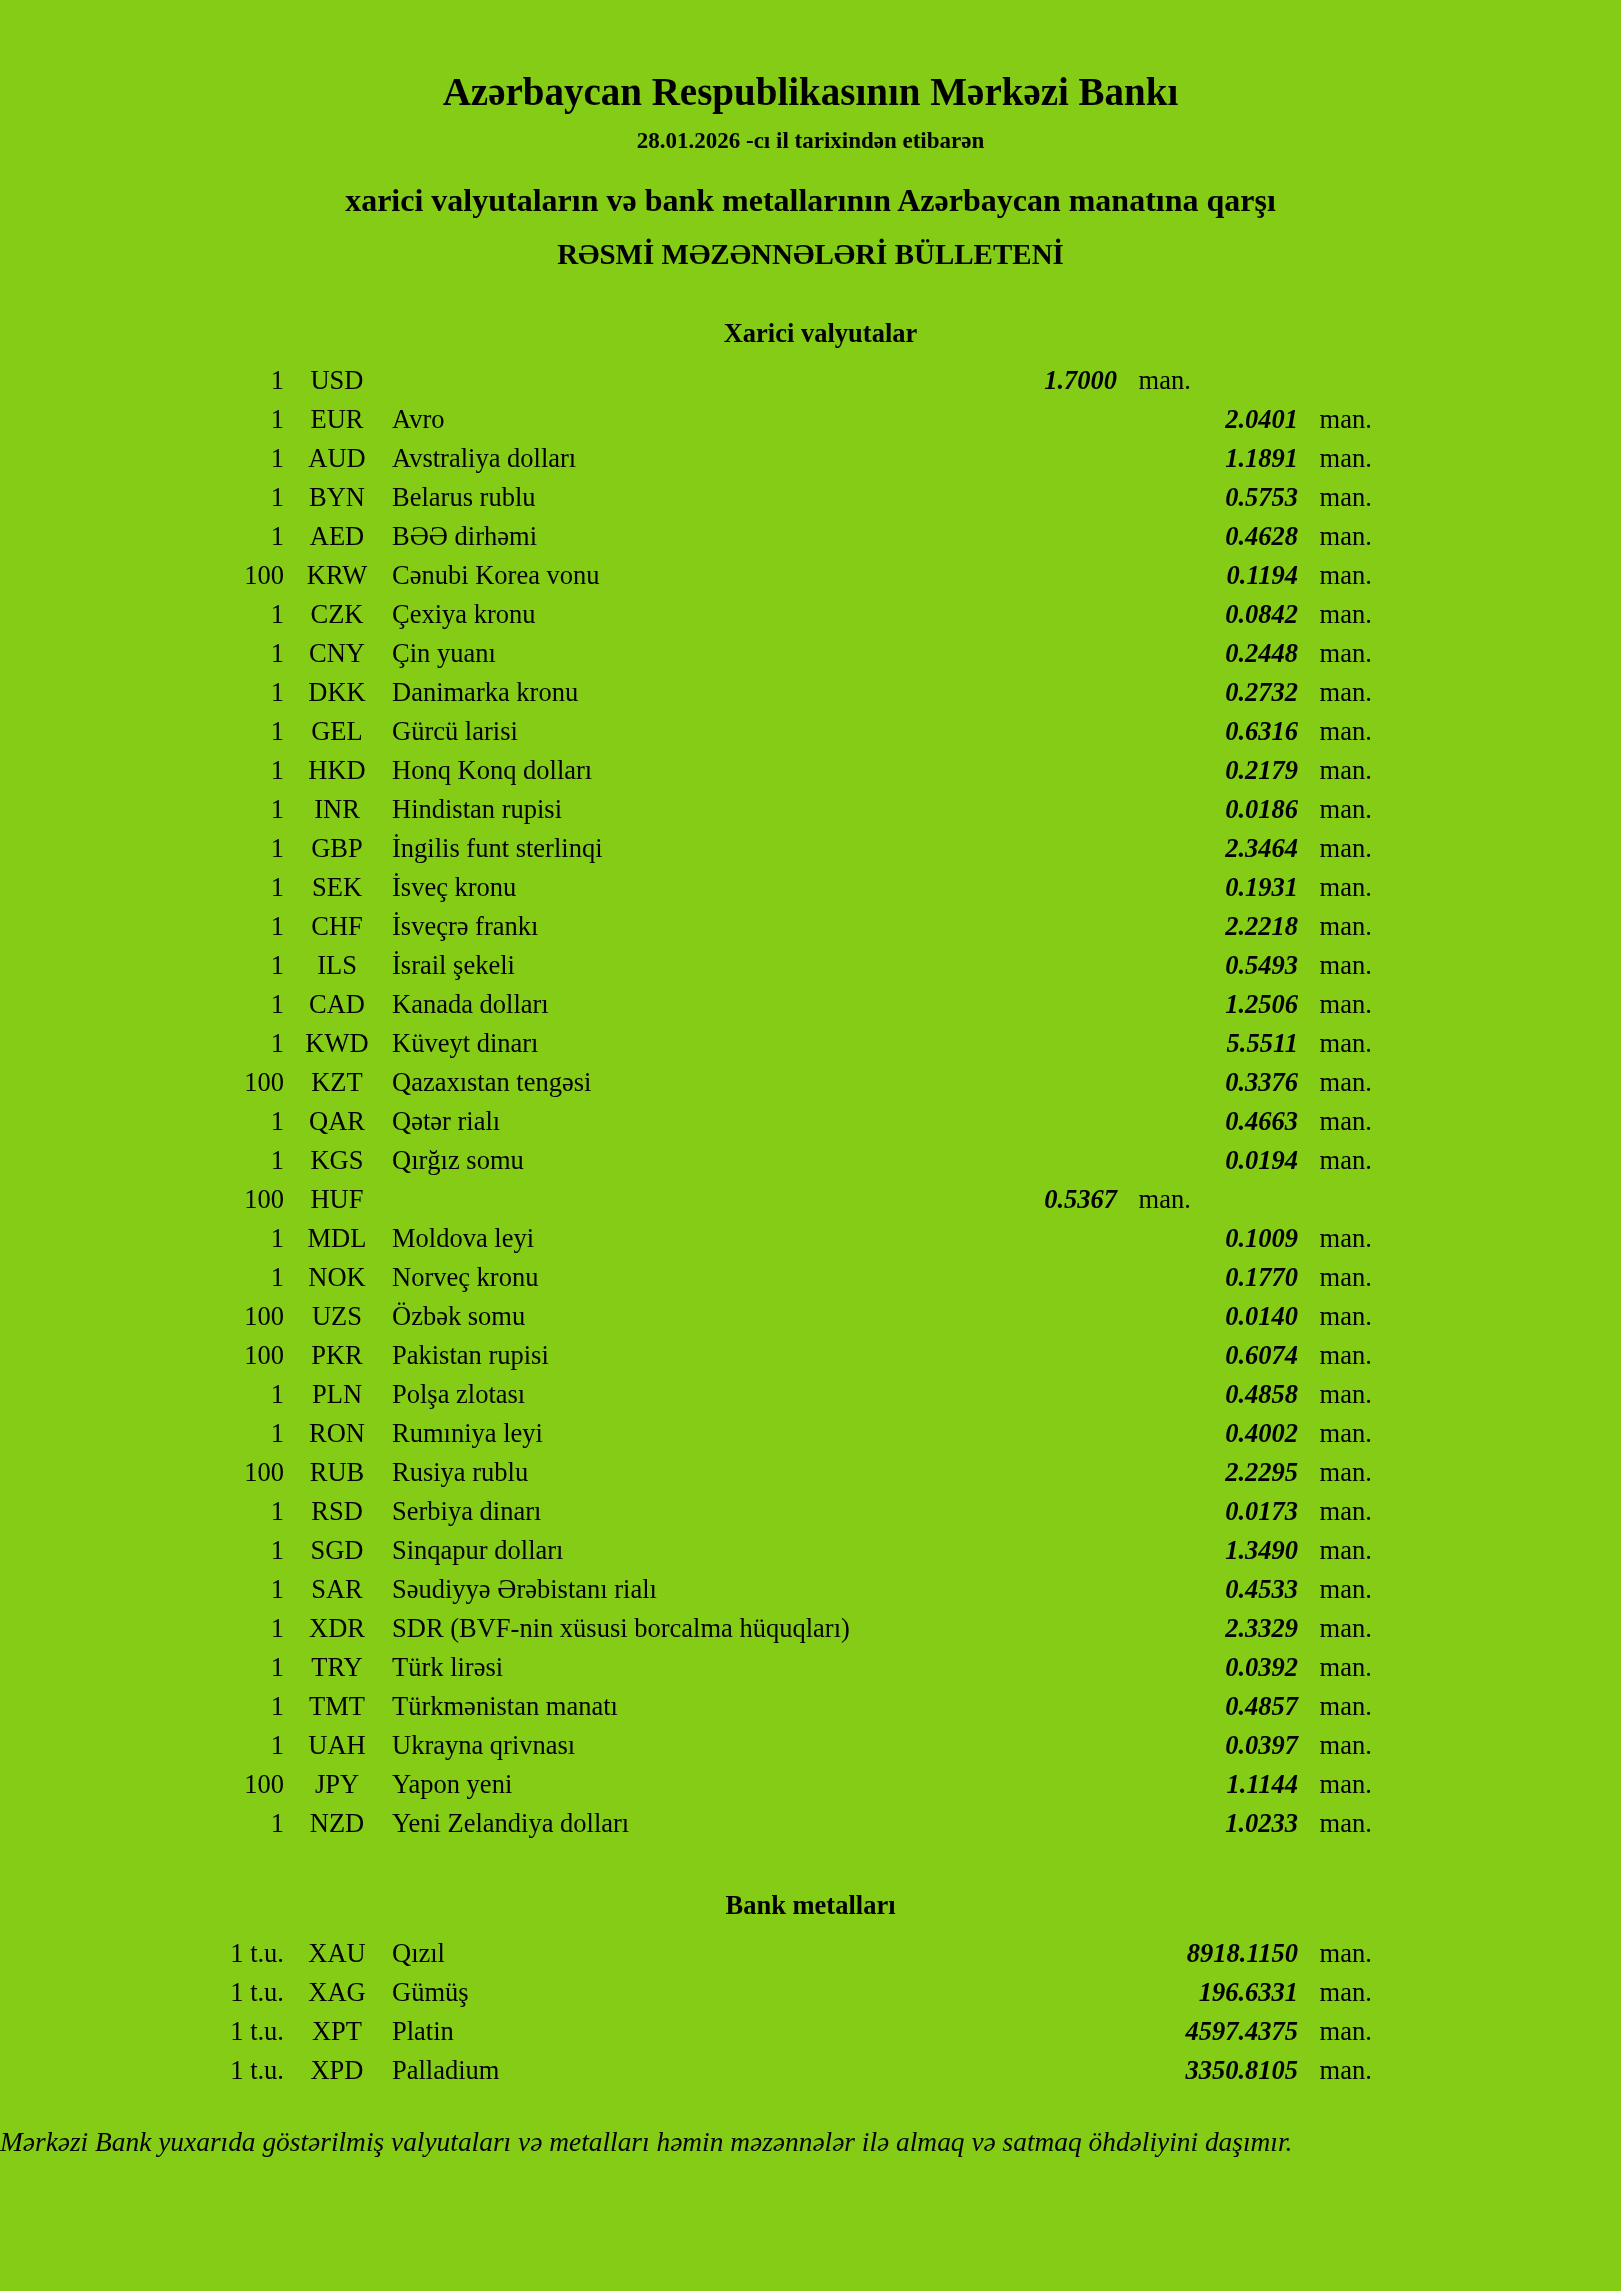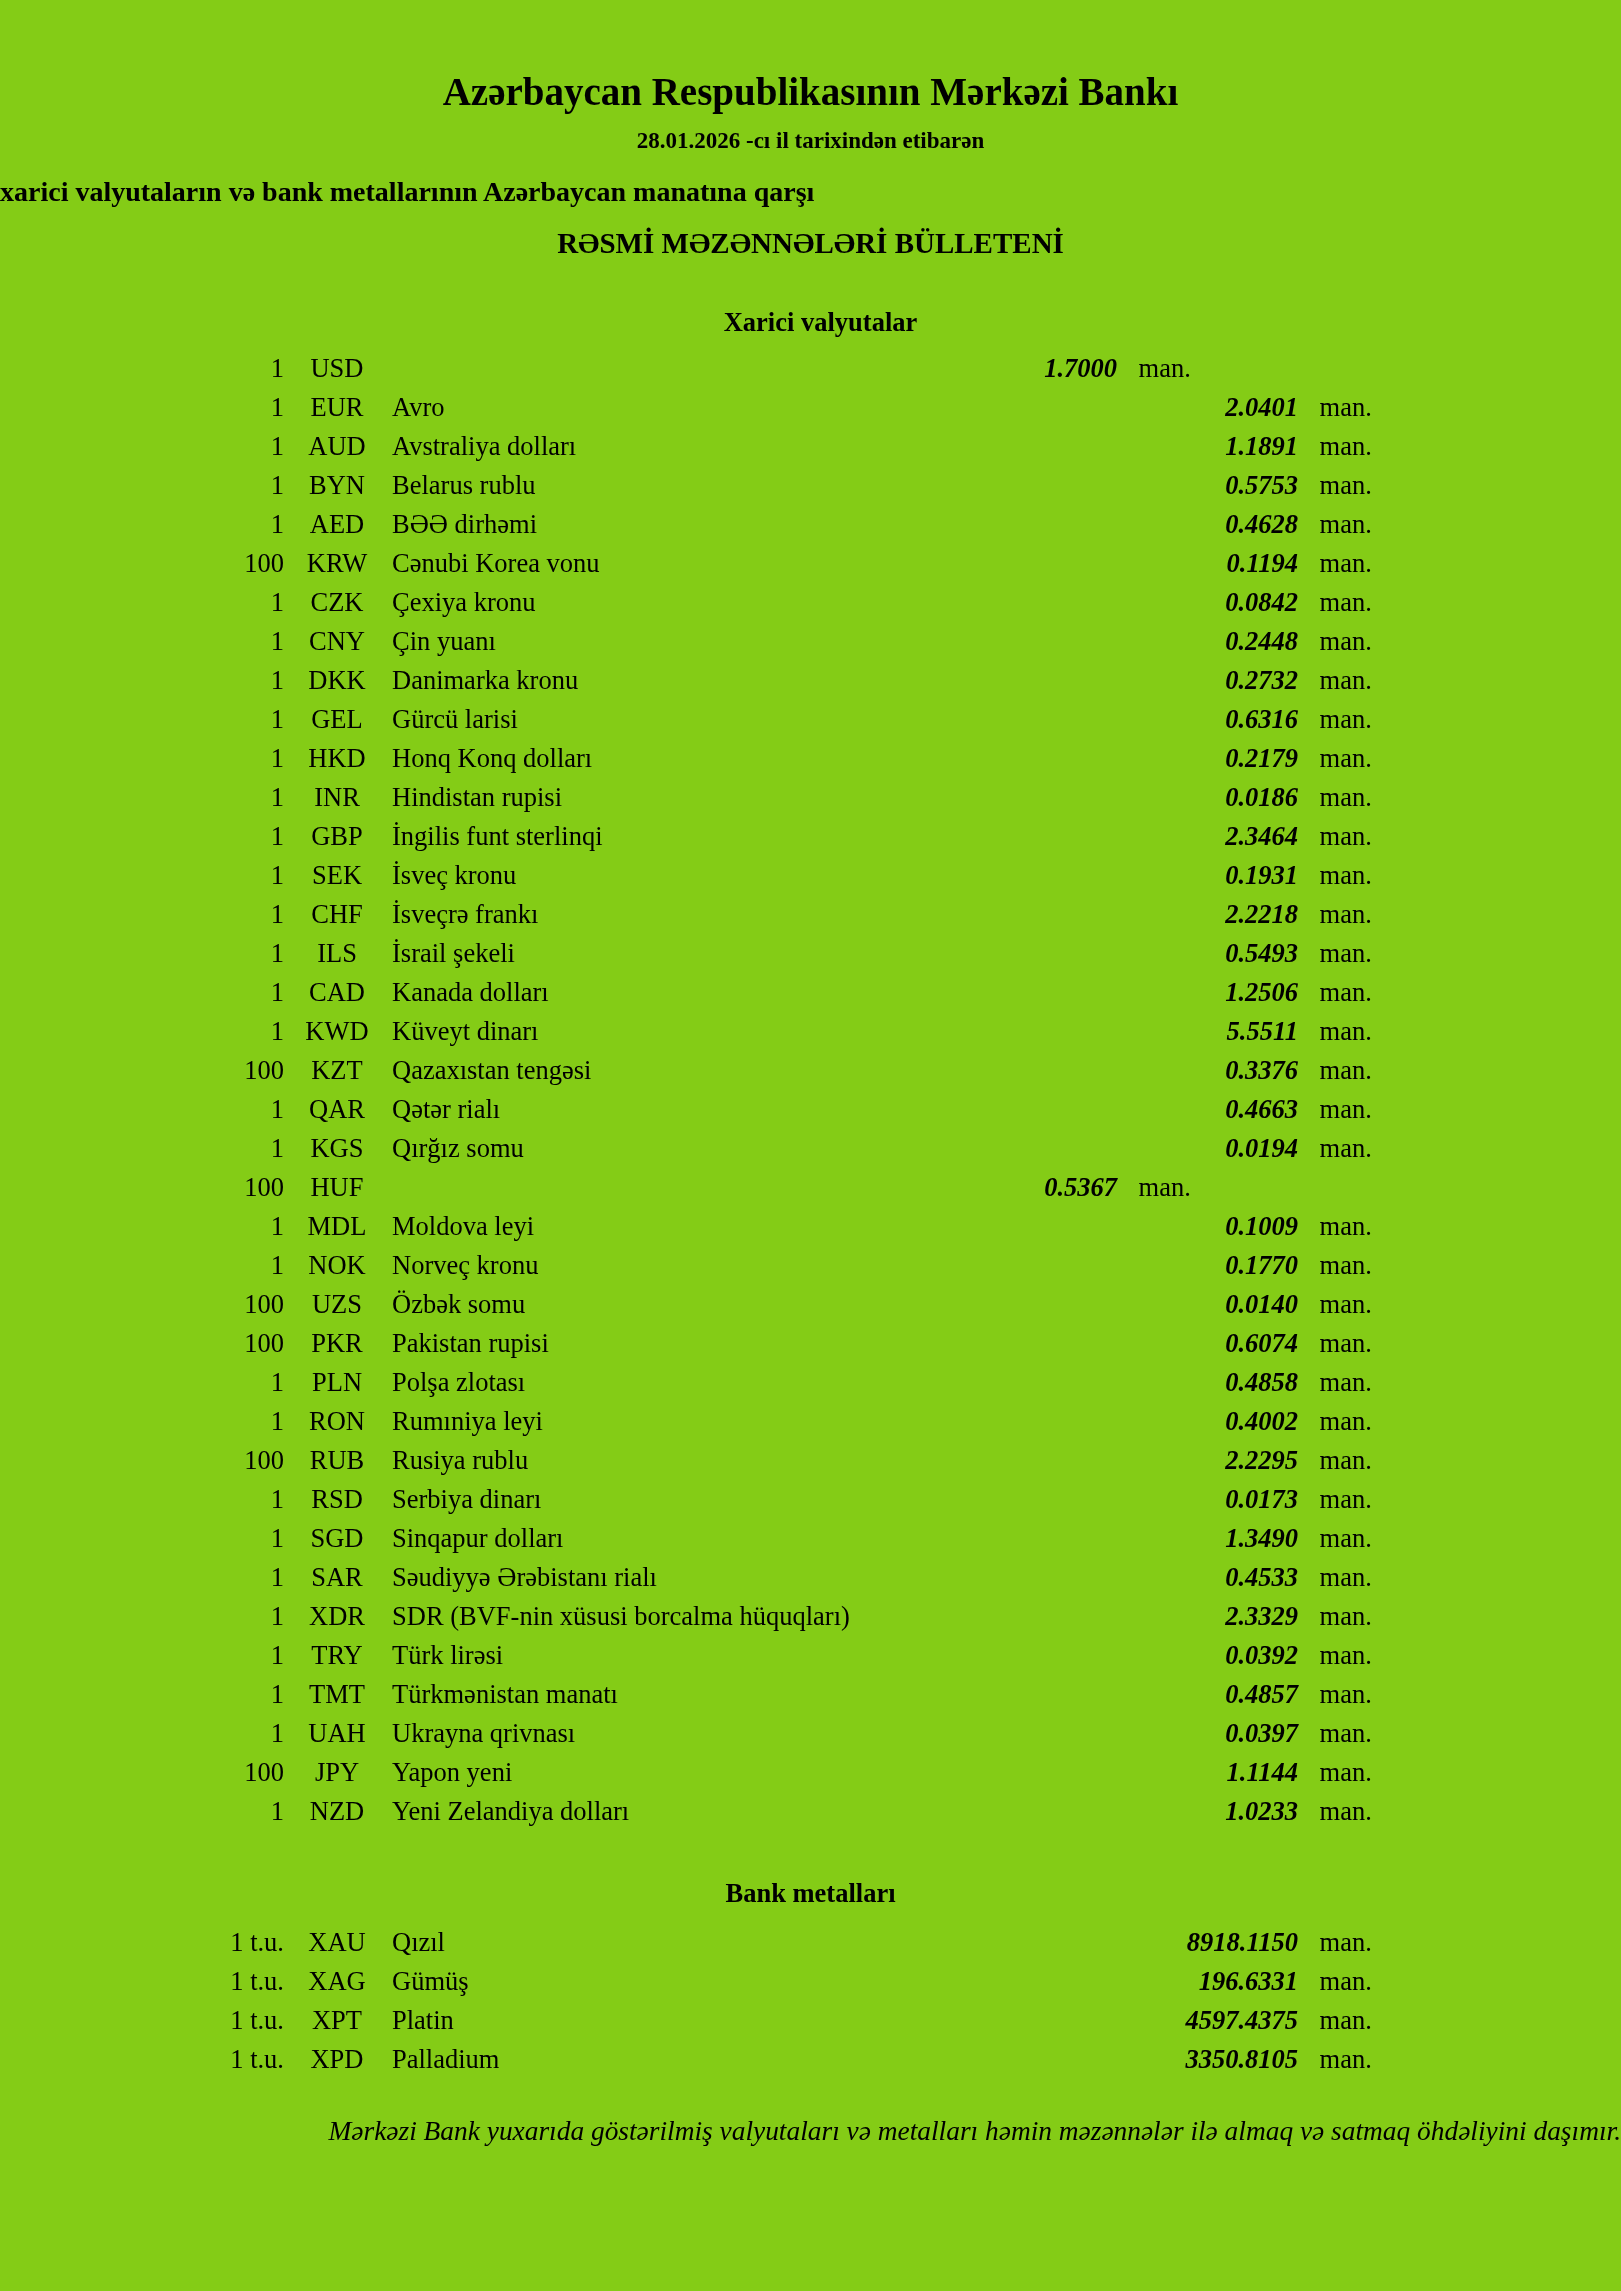--- a/index.html
+++ b/index.html
@@ -25,23 +25,23 @@
     line-height: 1.2;
   }
   .date-line {
     margin-top: 9.8px;
     text-align: center;
     font-size: 23px;
     font-weight: bold;
     line-height: 1.3;
   }
   .subtitle {
-    margin-top: 19px;
-    text-align: left;
-    font-size: 28px;
+    margin-top: 25px;
+    text-align: center;
+    font-size: 32px;
     font-weight: bold;
     line-height: 1.3;
   }
   .bulletin {
     margin-top: 13.7px;
     text-align: center;
     font-size: 29px;
     font-weight: bold;
     line-height: 1.3;
   }
@@ -66,21 +66,21 @@
     line-height: 39px;
     font-size: 26.5px;
   }
   .c-qty  { text-align: right;  white-space: nowrap; }
   .c-code { text-align: center; white-space: nowrap; }
   .c-name { text-align: left;   white-space: nowrap; padding-left: 2px; }
   .c-rate { text-align: right;  font-weight: bold; font-style: italic; white-space: nowrap; }
   .c-unit { text-align: left;   padding-left: 21.6px; white-space: nowrap; }
   .footer-note {
     margin-top: 35px;
-    text-align: right;
+    text-align: left;
     font-size: 27.4px;
     font-style: italic;
     line-height: 1.3;
   }
 </style>
 </head>
 <body>
 
 <div class="page">
 

